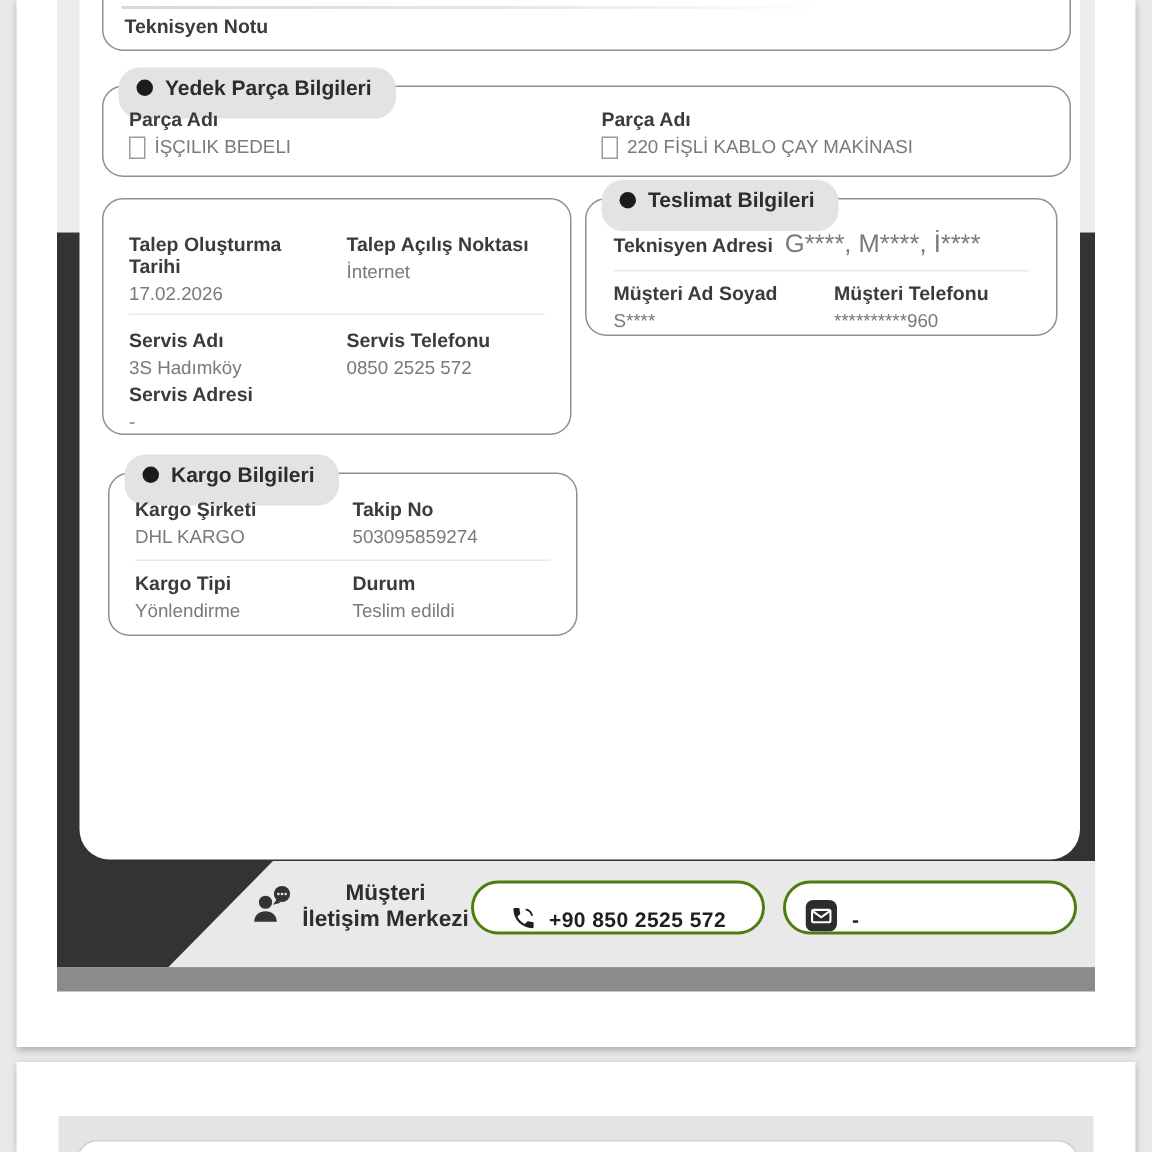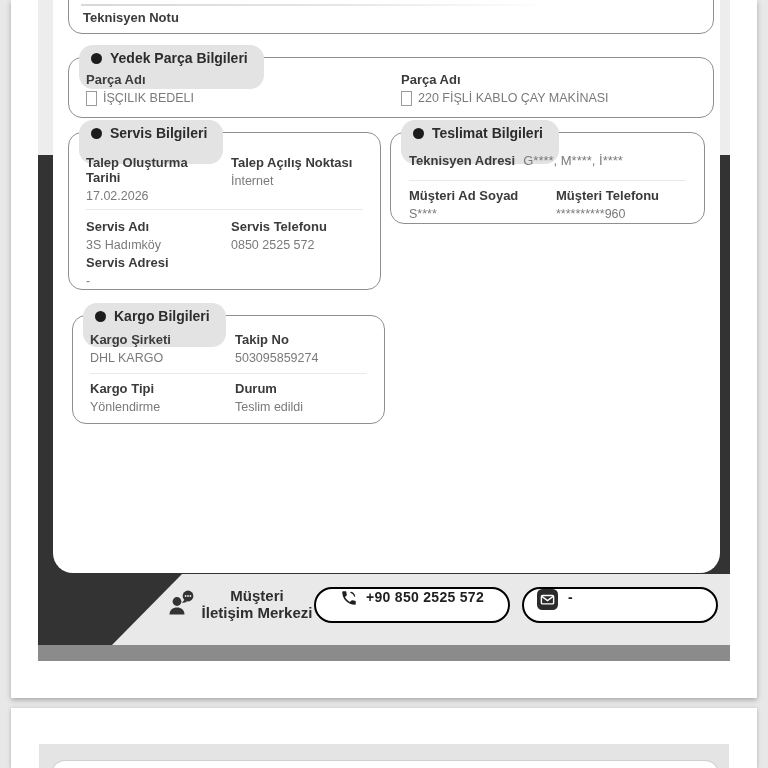--- a/index.html
+++ b/index.html
@@ -24,48 +24,48 @@
   
   .box{position:absolute;background:var(--sheet,#fff);
        border:1.5px solid var(--box-border,#8f8f8f);border-radius:14px;}
   .b-tek    {left:68px;top:-24px;width:644px;height:56px;}
   .b-yedek  {left:68px;top:57px;width:644px;height:59px;}
   .b-servis {left:68px;top:132px;width:311px;height:156px;}
   .b-teslim {left:390px;top:132px;width:313px;height:90px;}
   .b-kargo  {left:72px;top:315px;width:311px;height:107px;}
 
   .pill{position:absolute;top:-13px;display:inline-flex;align-items:center;gap:8px;
-        background:var(--pill-bg,#e3e3e3);border-radius:14px;padding:5px 16px 23px 12px;}
+        background:var(--pill-bg,#e3e3e3);border-radius:14px;padding:5px 16px 13px 12px;}
   .dot{width:11px;height:11px;border-radius:50%;background:#1c1c1c;flex:0 0 auto;}
   .pill-t{font-size:14px;font-weight:bold;color:var(--title-text,#2c2c2c);white-space:nowrap;}
 
   .lbl{font-size:13px;font-weight:bold;color:var(--label-text,#3b3b3b);line-height:15px;}
   .val{font-size:12.5px;color:var(--value-text,#7a7a7a);line-height:15px;margin-top:4px;}
   .nw{white-space:nowrap;}
   .col{position:absolute;}
   .divider{position:absolute;height:1px;background:var(--divider,#e9e9e9);}
   .tek-div{position:absolute;left:12px;top:27px;width:470px;height:1.5px;
            background:linear-gradient(90deg,#d8d8d8 0%,#e6e6e6 55%,rgba(230,230,230,0) 100%);}
   .tek-row{position:absolute;left:14px;top:33px;display:flex;gap:4px;align-items:baseline;}
   .tek-row .v{font-size:13px;color:var(--value-text,#7a7a7a);}
 
   .vrow{display:flex;align-items:center;gap:6px;margin-top:4px;text-align:right;}
   .tofu{display:inline-block;width:9px;height:13px;border:1px solid #9a9a9a;flex:0 0 auto;}
   .inline-field{display:flex;align-items:baseline;gap:8px;}
-  .inline-field .iv{font-size:13px;color:var(--value-text,#7a7a7a);}
+  .inline-field .iv{font-size:17px;color:var(--value-text,#7a7a7a);}
 
   
   .footer-band{left:38px;top:574px;width:692px;height:71px;background:var(--footer-band,#e9e9e9);
                clip-path:polygon(144px 0,100% 0,100% 100%,74px 100%);}
   .person{left:166px;top:588px;width:34px;height:32px;}
   .f-label{left:200px;top:587px;width:114px;text-align:center;font-size:15px;font-weight:bold;
            color:#2e2e2e;line-height:17px;}
   .cpill{position:absolute;top:587px;height:36px;width:196px;background:#fff;
-         border:2px solid #000000;border-radius:19px;box-sizing:border-box;
-         display:flex;align-items:flex-start;}
+         border:2px solid #4d7c0f;border-radius:19px;box-sizing:border-box;
+         display:flex;align-items:flex-end;}
   .cpill.phone{left:314px;justify-content:center;gap:8px;}
   .cpill.mail {left:522px;justify-content:flex-start;gap:10px;padding-left:13px;}
   .cpill .txt{font-size:14px;font-weight:bold;color:#1f1f1f;letter-spacing:.3px;}
 
   
   .p2-gray{left:39px;top:744px;width:690px;height:24px;background:#e4e4e4;}
   .p2-box{left:51px;top:760px;width:666px;height:20px;background:#fff;
           border:1px solid #cfcfcf;border-bottom:none;border-radius:14px 14px 0 0;}
 </style>
 </head>
@@ -102,24 +102,20 @@
     <div class="col" style="left:332px;top:14px;">
       <div class="lbl">Parça Adı</div>
       <div class="vrow">
         <span class="tofu"></span>
         <span class="val" style="margin-top:0;">220 FİŞLİ KABLO ÇAY MAKİNASI</span>
       </div>
     </div>
   </div>
 
   <div class="box b-servis">
-    <div class="pill" style="left:10px;">
-      <span class="dot"></span>
-      <span class="pill-t">Servis Bilgileri</span>
-    </div>
     <div class="col" style="left:17px;top:22px;width:125px;">
       <div class="lbl">Talep Oluşturma Tarihi</div>
       <div class="val">17.02.2026</div>
     </div>
     <div class="col" style="left:162px;top:22px;">
       <div class="lbl nw">Talep Açılış Noktası</div>
       <div class="val">İnternet</div>
     </div>
     <div class="divider" style="left:17px;top:76px;width:277px;"></div>
     <div class="col" style="left:17px;top:86px;">

